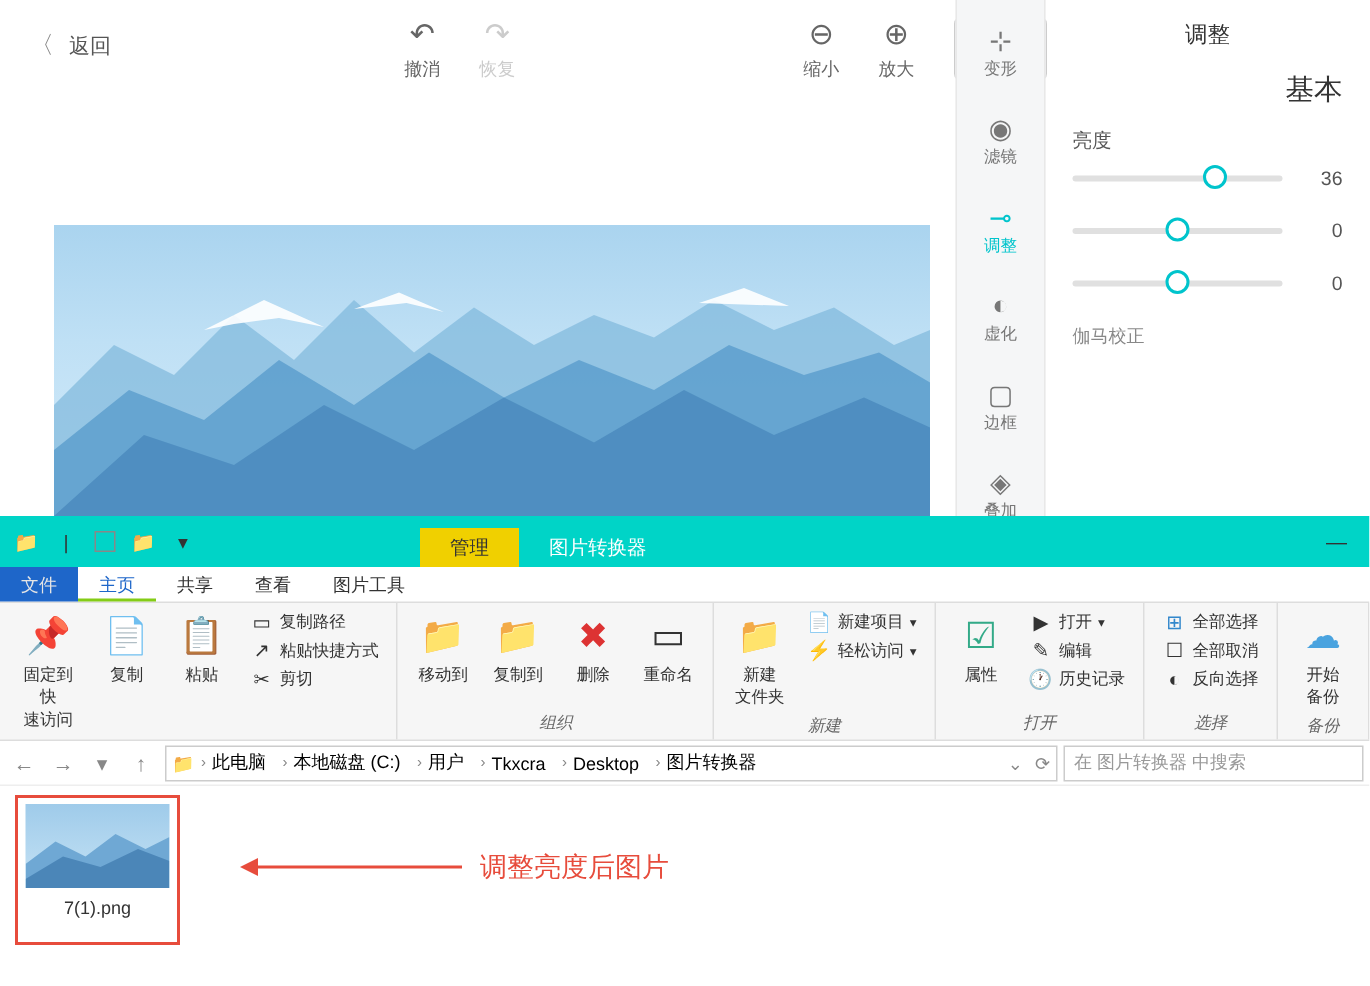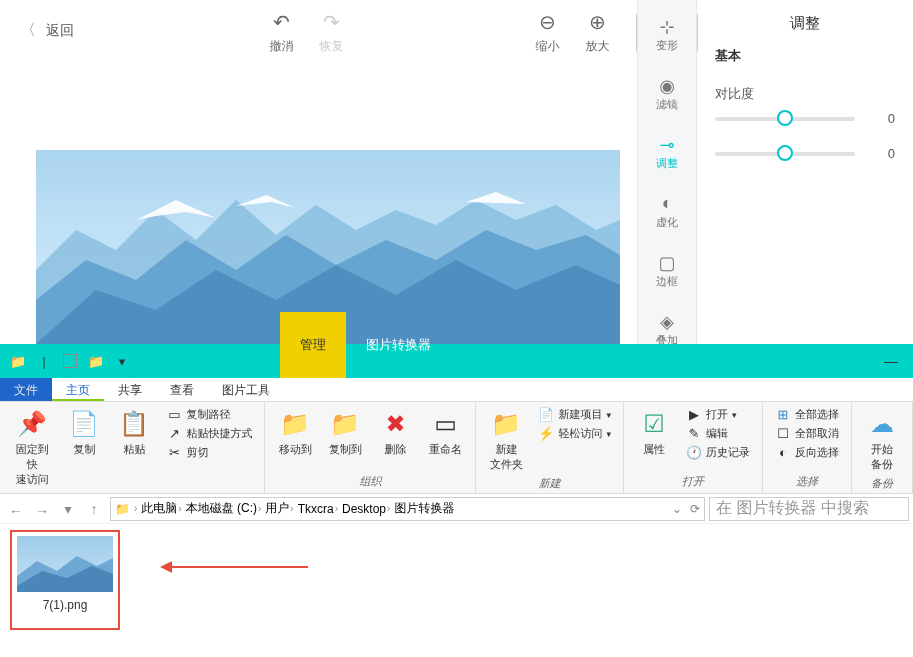--- a/index.html
+++ b/index.html
@@ -22,35 +22,35 @@
 
 .side-tools { position: absolute; right: 216px; top: 0; width: 60px; height: 344px; background: #f5f6f7; border-left: 1px solid #e8e8e8; border-right: 1px solid #e8e8e8; display: flex; flex-direction: column; align-items: center; padding-top: 12px; gap: 14px; }
 .side-tool { display: flex; flex-direction: column; align-items: center; gap: 2px; font-size: 11px; color: #777; cursor: pointer; width: 100%; padding: 4px 0; }
 .side-tool.active { color: #00c4cc; }
 .side-tool.active .st-ico { color: #00c4cc; }
 .st-ico { font-size: 18px; height: 20px; }
 
 .adjust-panel { position: absolute; right: 0; top: 0; width: 216px; height: 344px; padding: 14px 18px; }
 .adjust-title { font-size: 15px; color: #333; text-align: center; margin-bottom: 14px; }
 .reset-btn { width: 100%; padding: 8px; border: 1px solid #ddd; border-radius: 4px; background: #fff; font-size: 13px; color: #444; cursor: pointer; margin-bottom: 22px; }
-.section-h { font-size: 13px; color: #333; font-weight: bold; margin-bottom: 12px; }
+.section-h { font-size: 19px; color: #333; font-weight: normal; margin-bottom: 12px; text-align: right; }
 .slider-row { margin-bottom: 20px; }
 .slider-label { font-size: 13px; color: #555; margin-bottom: 8px; }
 .slider-ctrl { display: flex; align-items: center; gap: 10px; }
 .slider-track { flex: 1; height: 4px; background: #e0e0e0; border-radius: 2px; position: relative; }
 .slider-thumb { position: absolute; width: 16px; height: 16px; border: 2px solid #00c4cc; background: #fff; border-radius: 50%; top: -7px; transform: translateX(-50%); }
 .slider-val { width: 30px; text-align: right; font-size: 13px; color: #555; }
 
 
 .explorer { position: absolute; top: 344px; left: 0; width: 913px; height: 313px; background: #fff; }
 .title-bar { height: 34px; background: #00d4c7; display: flex; align-items: stretch; }
 .tb-qat { display: flex; align-items: center; padding: 0 6px; gap: 2px; }
 .qat-i { width: 24px; height: 24px; display: flex; align-items: center; justify-content: center; color: #333; font-size: 13px; }
 .tb-tabs { display: flex; align-items: flex-end; }
-.tb-tab { padding: 24px 20px; font-size: 13px; color: #fff; }
+.tb-tab { padding: 4px 20px; font-size: 13px; color: #fff; }
 .tb-tab.manage { background: #f0d000; color: #333; }
 .win-ctrl { margin-left: auto; display: flex; }
 .win-btn { width: 44px; display: flex; align-items: center; justify-content: center; color: #333; font-size: 14px; }
 
 .ribbon-tabs { height: 24px; display: flex; border-bottom: 1px solid #ddd; font-size: 12px; }
 .rtab { padding: 4px 14px; color: #333; cursor: pointer; }
 .rtab.file { background: #1e66c9; color: #e5e5e5; }
 .rtab.active { border-bottom: 2px solid #84cc16; color: #1e66c9; }
 
 .ribbon { height: 92px; background: #f6f6f6; border-bottom: 1px solid #ddd; display: flex; }
@@ -60,23 +60,23 @@
 .rbtn-lg { display: flex; flex-direction: column; align-items: center; gap: 2px; font-size: 11px; color: #333; padding: 2px 4px; cursor: pointer; min-width: 44px; }
 .rbtn-lg .rico { font-size: 24px; height: 32px; display: flex; align-items: center; }
 .rbtn-sm-col { display: flex; flex-direction: column; gap: 2px; }
 .rbtn-sm { display: flex; align-items: center; gap: 4px; font-size: 11px; color: #333; padding: 1px 4px; cursor: pointer; white-space: nowrap; }
 .rbtn-sm .rico-s { width: 16px; font-size: 13px; display: inline-flex; justify-content: center; }
 
 .addr-bar { height: 30px; display: flex; align-items: center; padding: 2px 4px; gap: 4px; border-bottom: 1px solid #eee; }
 .nav-arrows { display: flex; gap: 2px; }
 .nav-arr { width: 24px; height: 24px; display: flex; align-items: center; justify-content: center; color: #888; font-size: 14px; }
 .addr-box { flex: 1; height: 24px; border: 1px solid #ccc; display: flex; align-items: center; padding: 0 4px; font-size: 12px; gap: 4px; }
-.addr-seg { display: flex; align-items: center; gap: 1px; }
+.addr-seg { display: flex; align-items: center; gap: 11px; }
 .addr-sep { color: #888; font-size: 10px; }
-.search-box { width: 200px; height: 24px; border: 1px solid #ccc; padding: 0 6px; font-size: 16px; color: #999; display: flex; align-items: center; }
+.search-box { width: 200px; height: 24px; border: 1px solid #ccc; padding: 0 6px; font-size: 12px; color: #999; display: flex; align-items: center; }
 
 .file-area { position: relative; height: 130px; padding: 8px; }
 .file-item { position: absolute; left: 10px; top: 6px; width: 110px; height: 100px; border: 2px solid #e74c3c; padding: 4px; display: flex; flex-direction: column; align-items: center; }
 .thumb { width: 96px; height: 56px; background: linear-gradient(#9fcbea, #c6e3f5); position: relative; overflow: hidden; }
 .fname { font-size: 12px; color: #333; margin-top: 6px; }
 
 .annotation { position: absolute; left: 168px; top: 42px; display: flex; align-items: center; }
 .arrow-line { width: 140px; height: 2px; background: #e74c3c; position: relative; }
 .arrow-head { position: absolute; left: -8px; top: -5px; width: 0; height: 0; border-right: 12px solid #e74c3c; border-top: 6px solid transparent; border-bottom: 6px solid transparent; }
 .ann-text { color: #e74c3c; font-size: 18px; margin-left: 12px; }
@@ -156,40 +156,47 @@
       <span class="st-ico">◈</span>
       <span>叠加</span>
     </div>
   </div>
 
   <div class="adjust-panel">
     <div class="adjust-title">调整</div>
     <div class="section-h">基本</div>
 
     <div class="slider-row">
-    </div>
-
-    <div class="slider-row">
-      <div class="slider-label">对比度</div>
+      <div class="slider-label">亮度</div>
       <div class="slider-ctrl">
         <div class="slider-track">
-          <div class="slider-thumb" style="left:50%"></div>
-        </div>
-        <div class="slider-val">0</div>
+          <div class="slider-thumb" style="left:68%"></div>
+        </div>
+        <div class="slider-val">36</div>
       </div>
     </div>
 
     <div class="slider-row">
       <div class="slider-ctrl">
         <div class="slider-track">
           <div class="slider-thumb" style="left:50%"></div>
         </div>
         <div class="slider-val">0</div>
       </div>
     </div>
+
+    <div class="slider-row">
+      <div class="slider-ctrl">
+        <div class="slider-track">
+          <div class="slider-thumb" style="left:50%"></div>
+        </div>
+        <div class="slider-val">0</div>
+      </div>
+    </div>
+    <div style="font-size:12px;color:#888">伽马校正</div>
   </div>
 </div>
 
 <div class="explorer">
   <div class="title-bar">
     <div class="tb-qat">
       <span class="qat-i folder-ico">📁</span>
       <span class="qat-i">|</span>
       <span class="qat-i">
           <span class="checkbox-ico"></span>
@@ -399,15 +406,16 @@
             <polygon points="0,40 20,25 40,35 60,20 80,30 96,22 96,56 0,56" fill="#6fa8d4"></polygon>
             <polygon points="0,50 25,35 50,42 75,30 96,38 96,56 0,56" fill="#4b86b8"></polygon>
           </svg>
       </div>
       <div class="fname">7(1).png</div>
     </div>
     <div class="annotation">
       <div class="arrow-line">
           <div class="arrow-head"></div>
         </div>
+      <div class="ann-text">调整亮度后图片</div>
     </div>
   </div>
 </div>
 
 </body></html>

